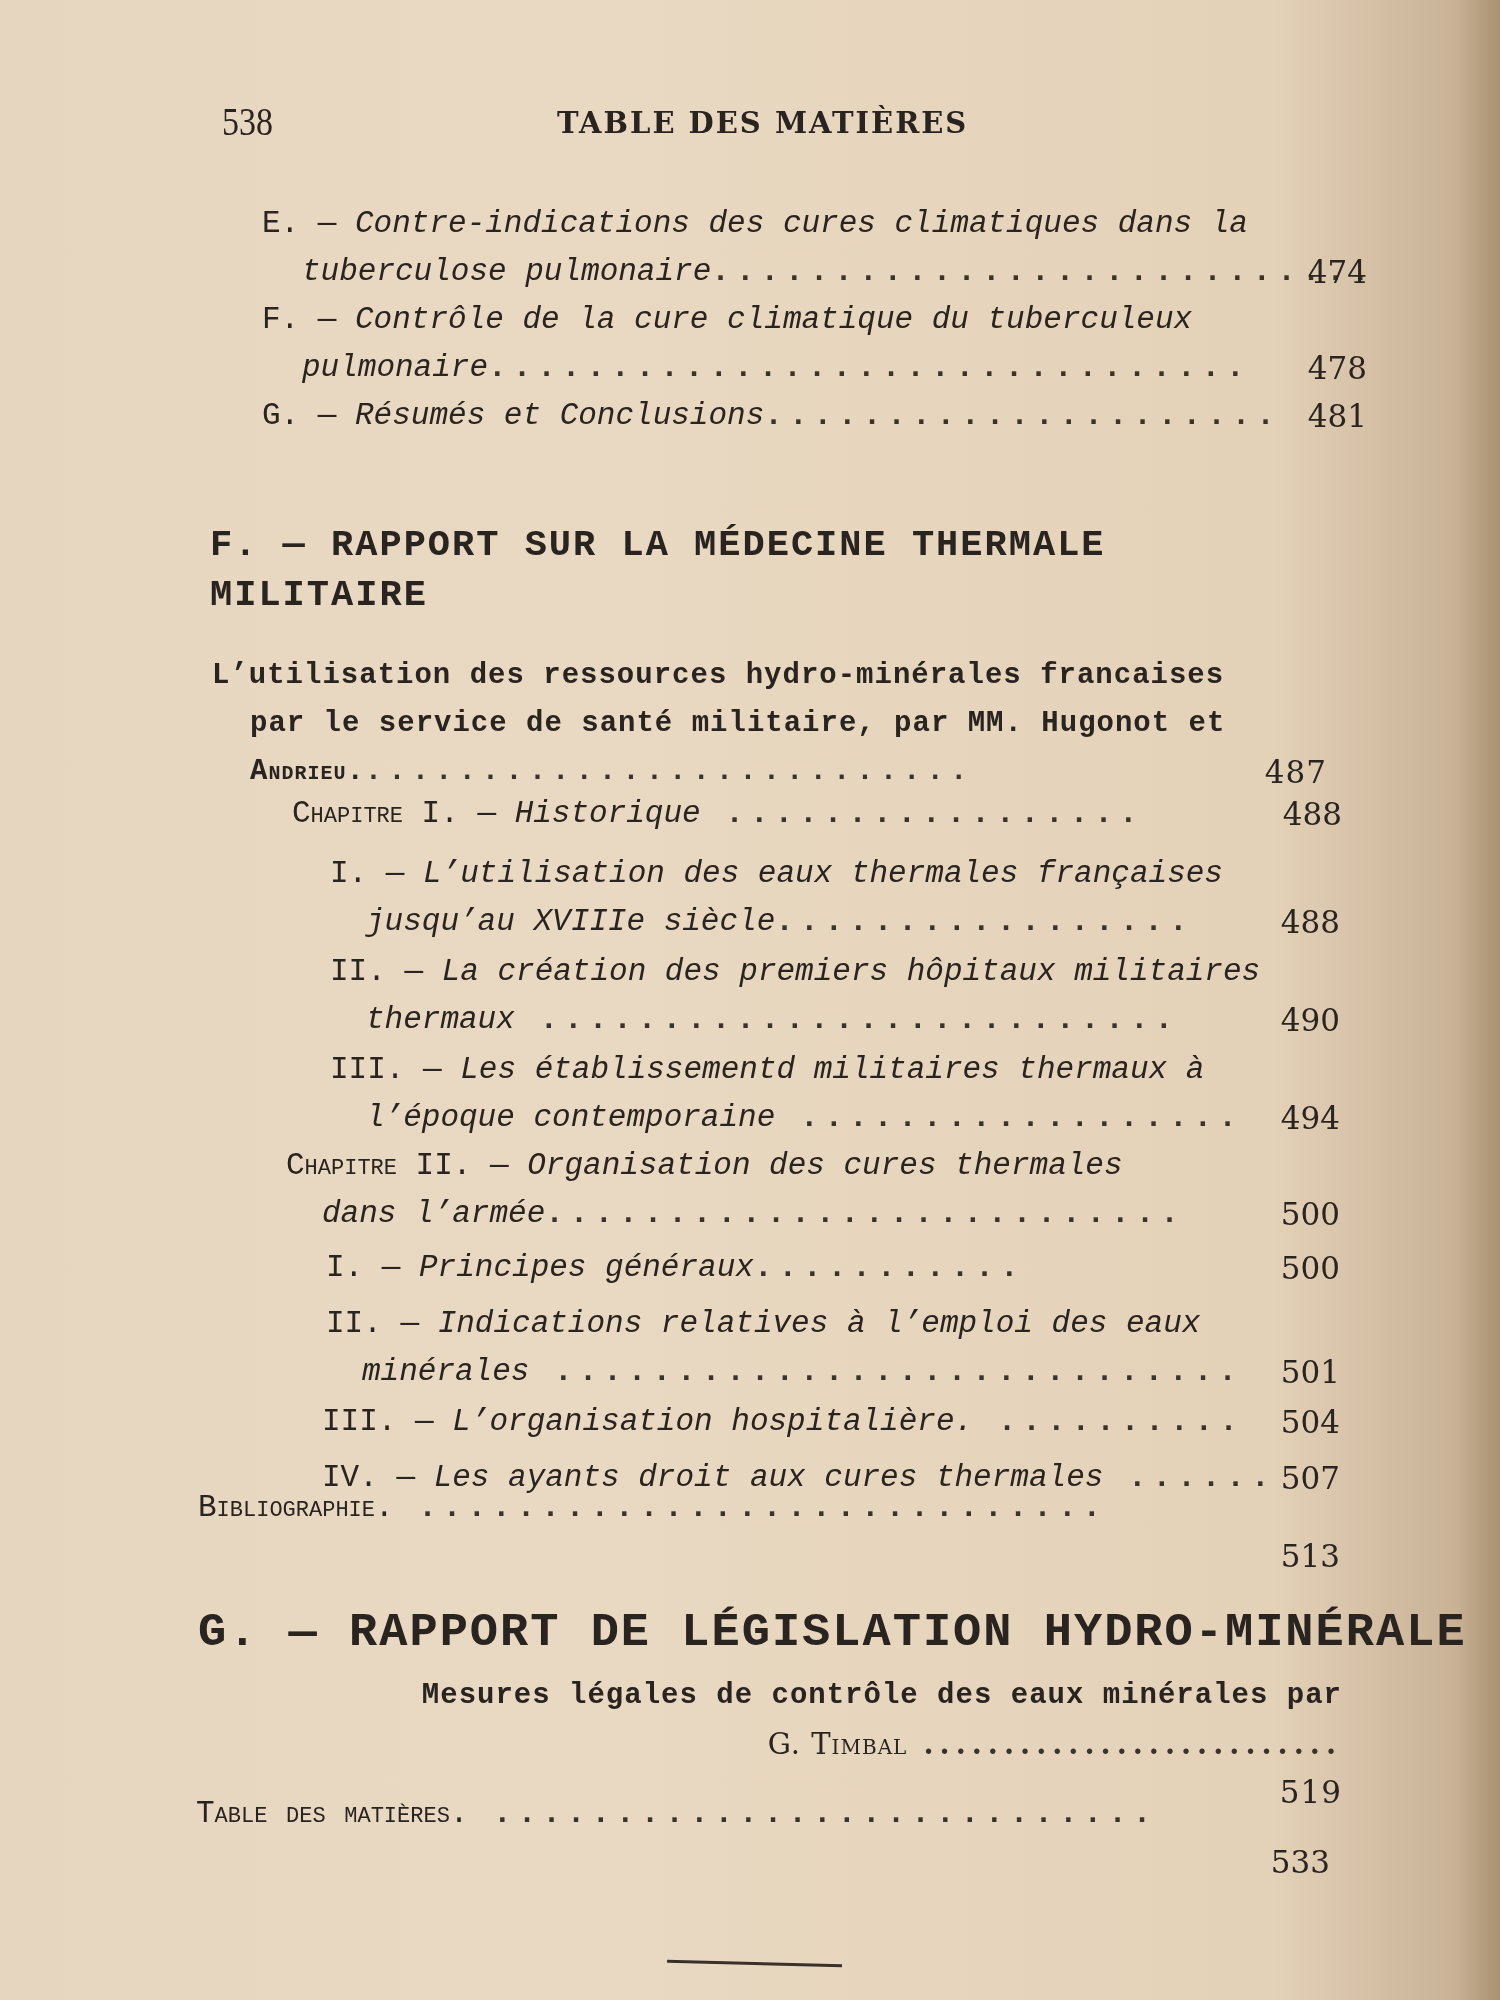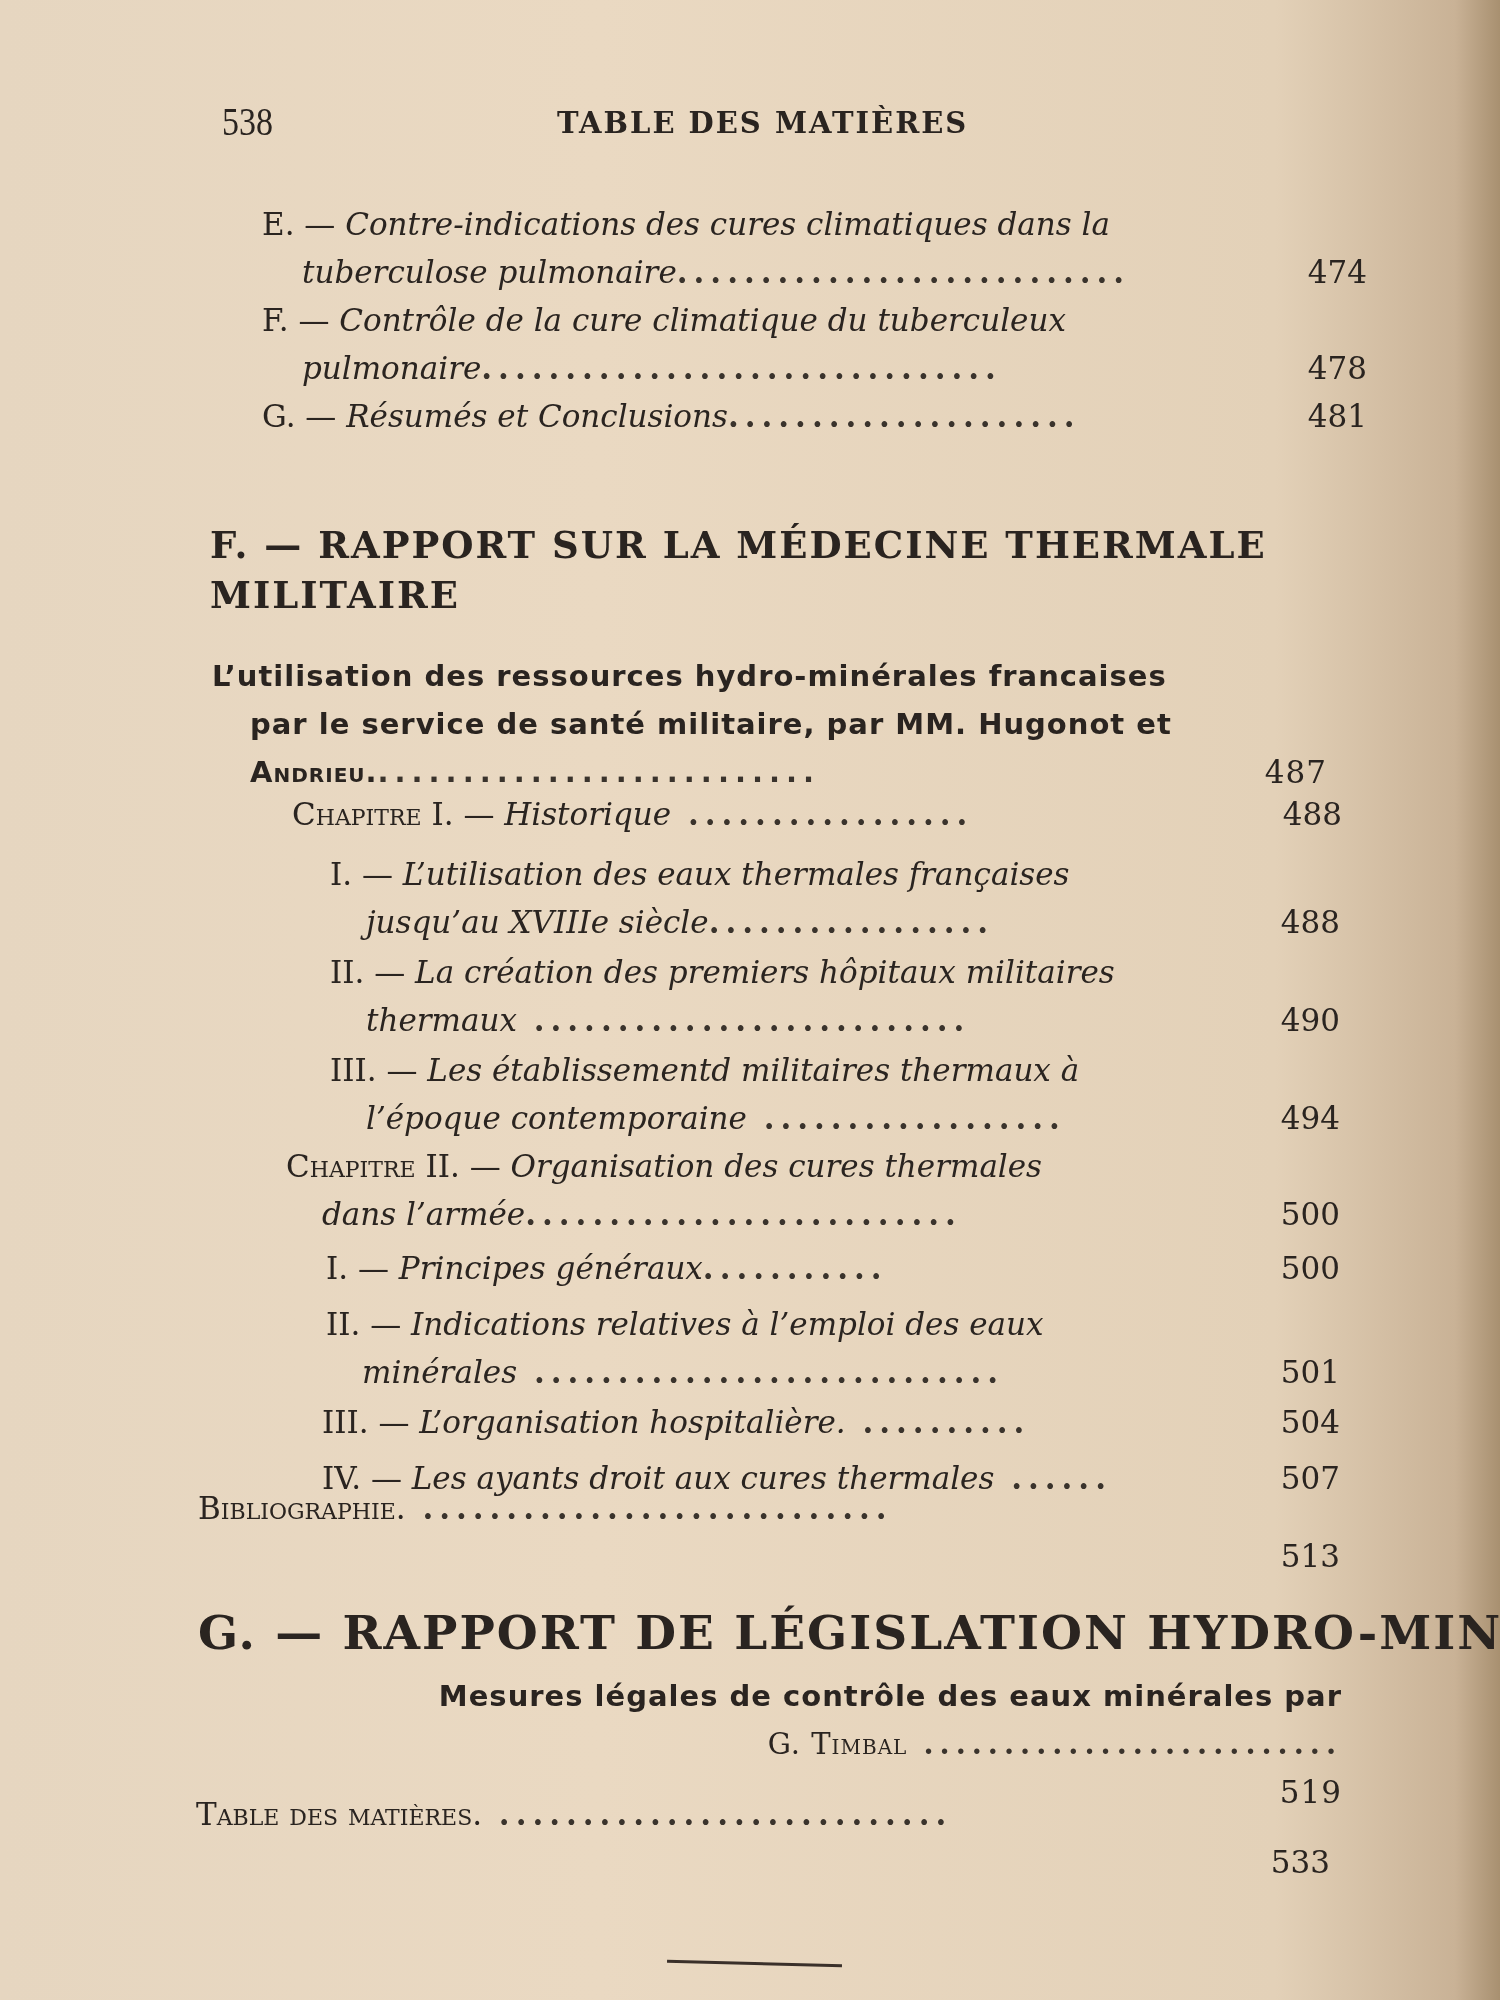--- a/index.html
+++ b/index.html
@@ -12,21 +12,21 @@
   }
   .page { position: absolute; inset: 0; }
   .running-head { position: absolute; top: 98px; left: 222px; width: 1100px; height: 50px; }
   .page-num { position: absolute; left: 0; top: 0; font-size: 40px; font-family: "Liberation Serif", serif; transform: scaleX(0.85); transform-origin: left; }
   .head-title { position: absolute; left: 335px; top: 8px; font-size: 29px; font-weight: bold; letter-spacing: 2px; }
 
   .entry { position: absolute; font-size: 31px; line-height: 48px; }
   .entry .it { font-style: italic; }
   .leader { letter-spacing: 6px; font-weight: bold; color: #3a332c; }
   .pn { position: absolute; right: 0; font-family: "DejaVu Serif", serif; font-size: 31px; }
-  .line { display: block; white-space: nowrap; }
+  .line { display: block; white-space: nowrap; font-family: Liberation Mono, monospace; }
 
   .section-head { position: absolute; font-weight: bold; font-size: 37px; letter-spacing: 2px; text-align: left; line-height: 50px; }
   .bold-entry { font-weight: bold; font-family: "DejaVu Sans", sans-serif; font-size: 29px; letter-spacing: 1px; }
   .smallcaps { font-variant: small-caps; }
   .rule { position: absolute; left: 667px; top: 1962px; width: 175px; height: 3px; background: #3a302a; transform: rotate(1.5deg); }
 </style>
 </head>
 <body>
 
 <div class="page">

